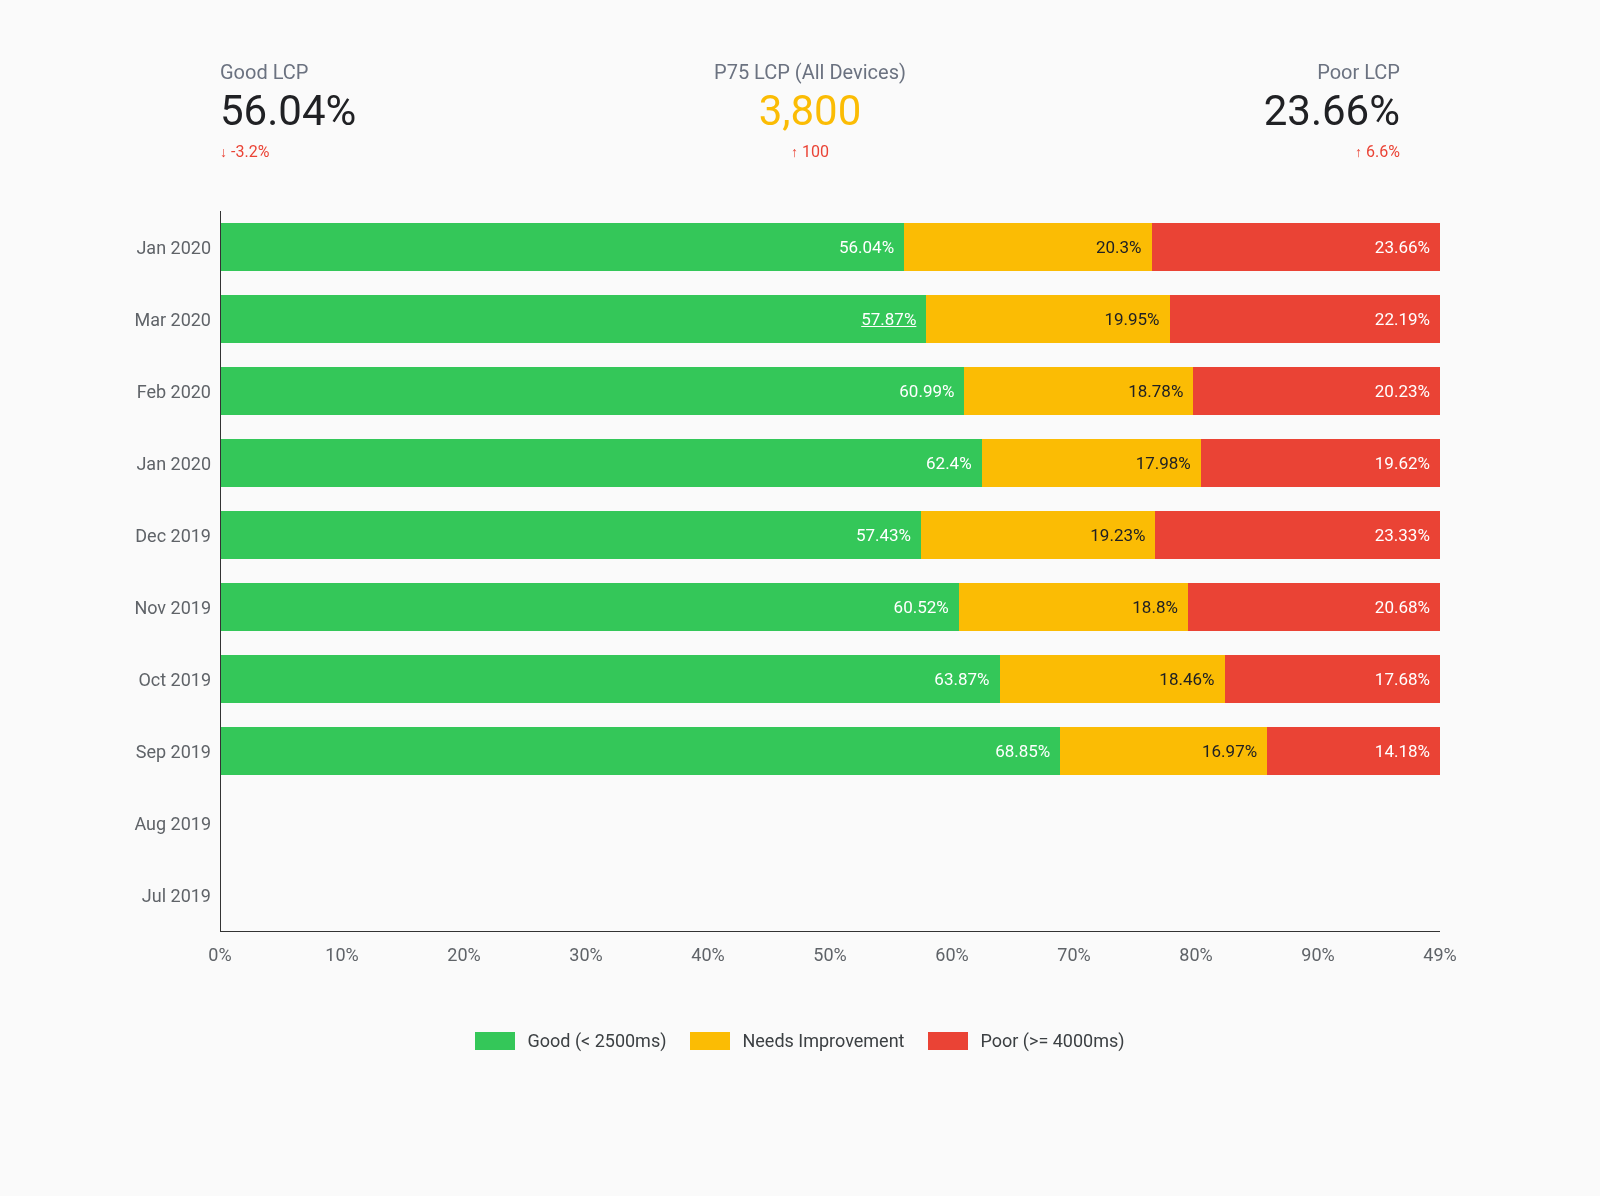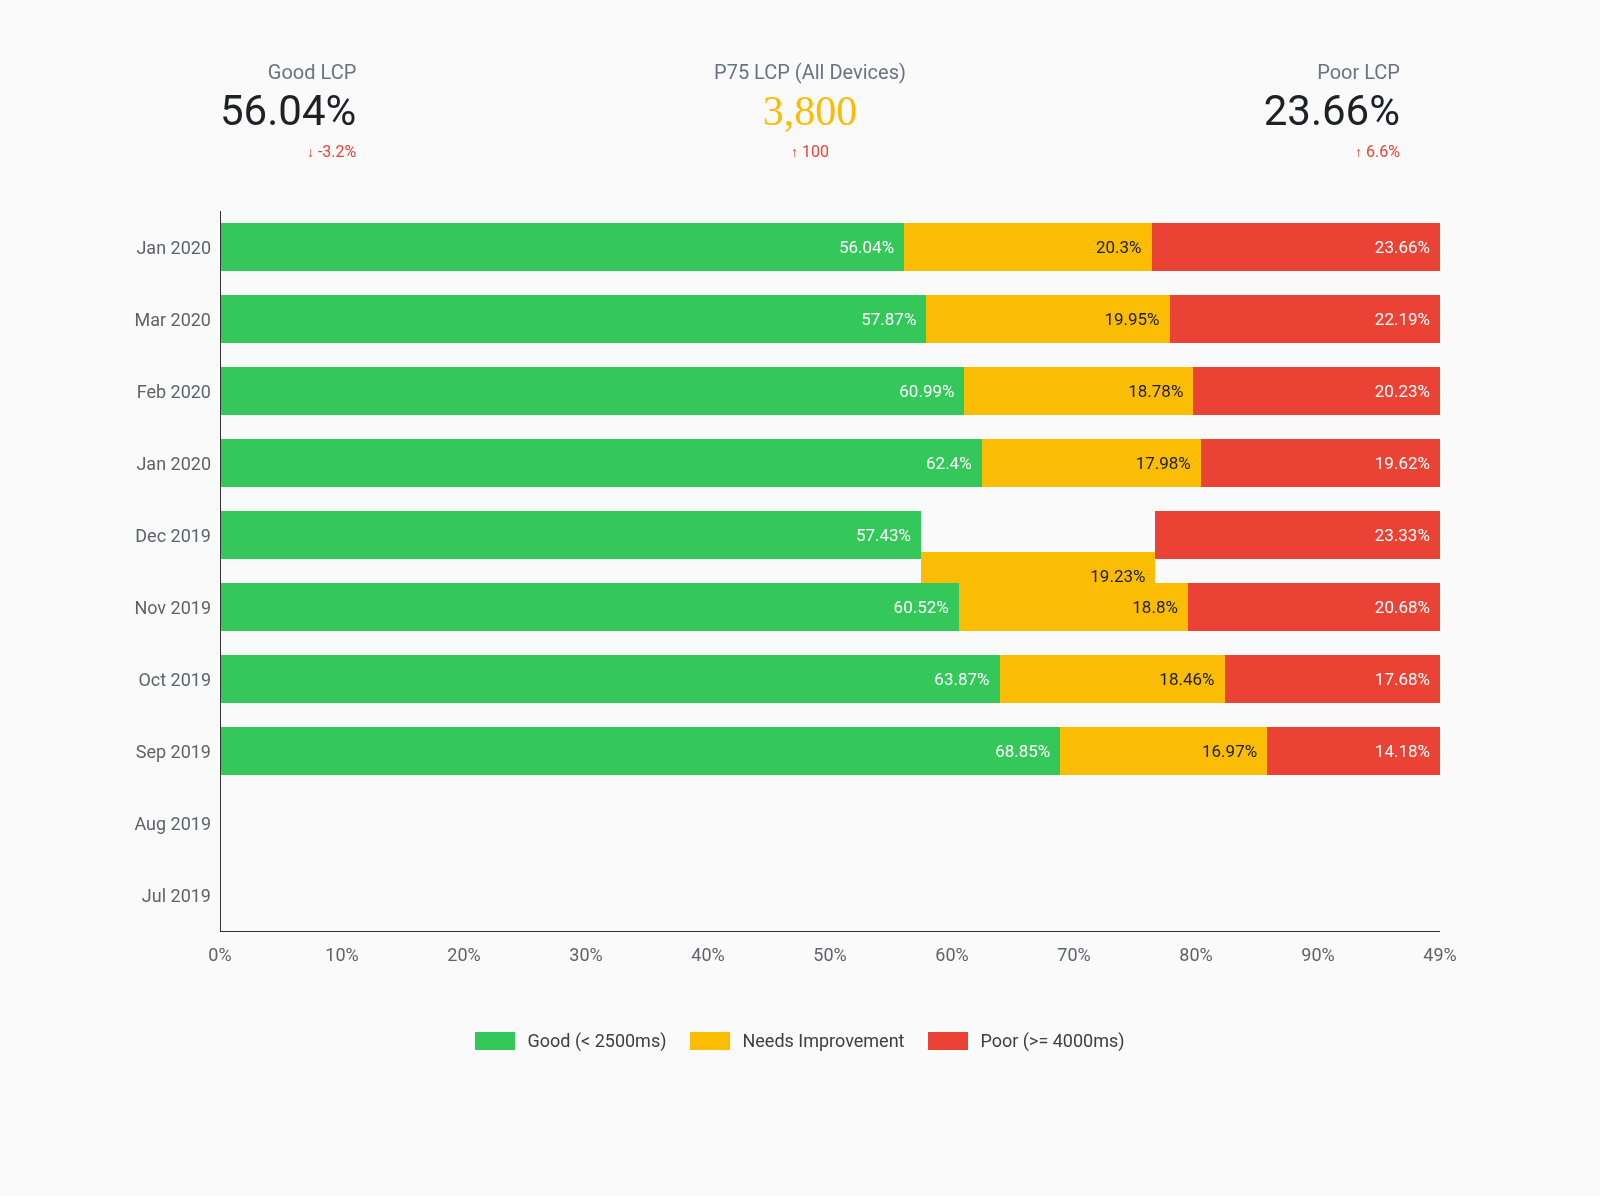--- a/index.html
+++ b/index.html
@@ -17,36 +17,36 @@
     .metrics-row {
       display: flex;
       justify-content: space-between;
       margin-bottom: 50px;
       padding: 0 120px 0 140px;
     }
     .metric {
       display: flex;
       flex-direction: column;
     }
-    .metric-left { align-items: flex-end; }
+    .metric-left { align-items: flex-start; }
     .metric-center { align-items: center; }
     .metric-right { align-items: flex-end; }
     .metric-label {
       font-size: 20px;
       color: #6b7280;
       font-weight: 400;
       margin-bottom: 2px;
     }
     .metric-value {
       font-size: 42px;
       font-weight: 400;
       color: #202124;
       line-height: 1.2;
     }
-    .metric-value.orange { color: #fbbc04; font-family: Liberation Serif, serif; }
+    .metric-value.orange { color: #fbbc04; }
     .metric-delta {
       font-size: 16px;
       color: #ea4335;
       margin-top: 6px;
       display: flex;
       align-items: center;
       gap: 4px;
     }
     .arrow-down::before {
       content: '↓';
@@ -171,21 +171,21 @@
         <div class="row-label">Jan 2020</div>
         <div class="bar-container">
           <div class="bar-segment bar-good" style="width: 56.04%;">56.04%</div>
           <div class="bar-segment bar-ni" style="width: 20.3%;">20.3%</div>
           <div class="bar-segment bar-poor" style="width: 23.66%;">23.66%</div>
         </div>
       </div>
       <div class="chart-row">
         <div class="row-label">Mar 2020</div>
         <div class="bar-container">
-          <div class="bar-segment bar-good" style="width: 57.87%;">57.87%</div>
+          <div class="bar-segment bar-good" style="width: 57.87%; text-decoration: underline;">57.87%</div>
           <div class="bar-segment bar-ni" style="width: 19.95%;">19.95%</div>
           <div class="bar-segment bar-poor" style="width: 22.19%;">22.19%</div>
         </div>
       </div>
       <div class="chart-row">
         <div class="row-label">Feb 2020</div>
         <div class="bar-container">
           <div class="bar-segment bar-good" style="width: 60.99%; padding-left: 25px;">60.99%</div>
           <div class="bar-segment bar-ni" style="width: 18.78%;">18.78%</div>
           <div class="bar-segment bar-poor" style="width: 20.23%;">20.23%</div>
@@ -196,21 +196,21 @@
         <div class="bar-container">
           <div class="bar-segment bar-good" style="width: 62.4%;">62.4%</div>
           <div class="bar-segment bar-ni" style="width: 17.98%;">17.98%</div>
           <div class="bar-segment bar-poor" style="width: 19.62%;">19.62%</div>
         </div>
       </div>
       <div class="chart-row">
         <div class="row-label">Dec 2019</div>
         <div class="bar-container">
           <div class="bar-segment bar-good" style="width: 57.43%;">57.43%</div>
-          <div class="bar-segment bar-ni" style="width: 19.23%; margin-top: 41px;">19.23%</div>
+          <div class="bar-segment bar-ni" style="width: 19.23%;">19.23%</div>
           <div class="bar-segment bar-poor" style="width: 23.33%;">23.33%</div>
         </div>
       </div>
       <div class="chart-row">
         <div class="row-label">Nov 2019</div>
         <div class="bar-container">
           <div class="bar-segment bar-good" style="width: 60.52%;">60.52%</div>
           <div class="bar-segment bar-ni" style="width: 18.8%;">18.8%</div>
           <div class="bar-segment bar-poor" style="width: 20.68%;">20.68%</div>
         </div>

